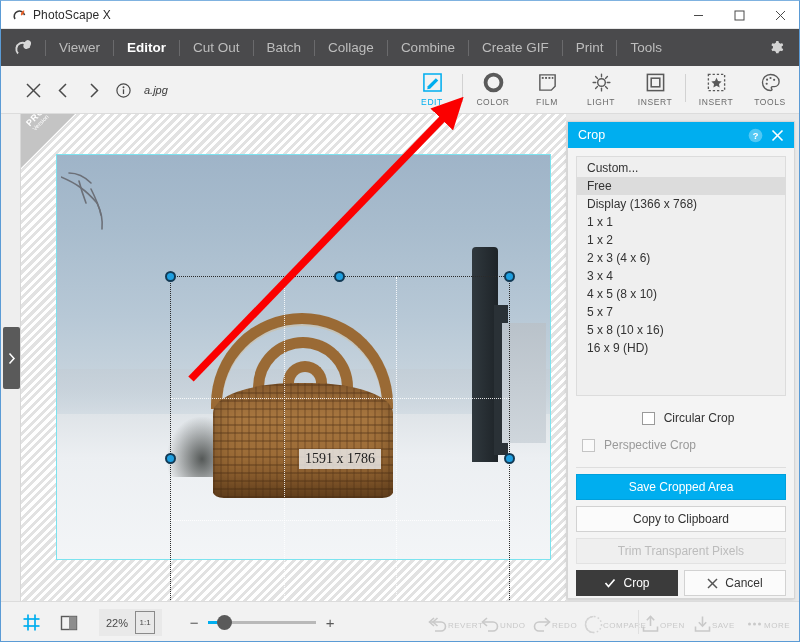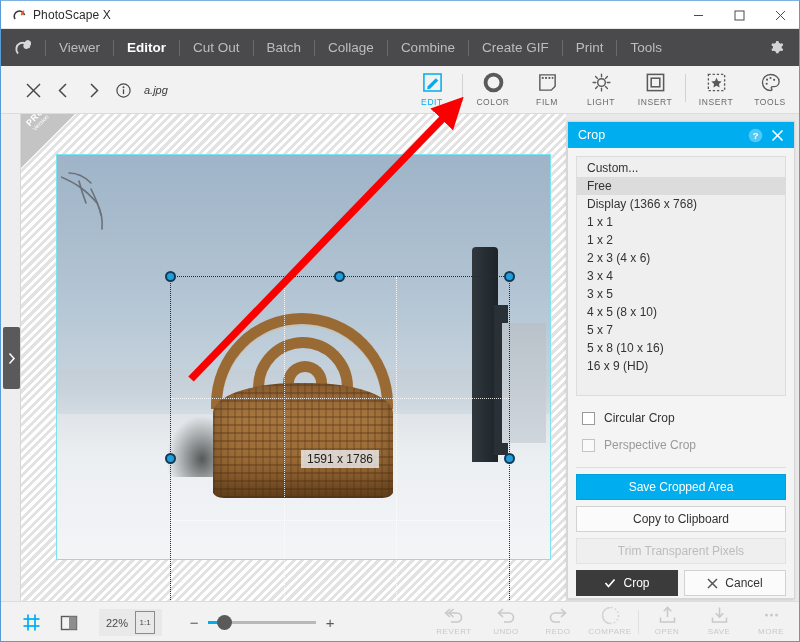--- a/index.html
+++ b/index.html
@@ -249,22 +249,22 @@
     background: #1f9fe0;
     border: 2px solid #123a55;
     border-radius: 50%;
   }
   .dim-label {
     position: absolute;
     left: 50%; top: 50%;
     transform: translate(-50%, -50%);
     background: rgba(236,236,236,.82);
     color: #222;
-    font-size: 12px;
-    font-family: Liberation Sans, sans-serif;
+    font-size: 14px;
+    font-family: Liberation Serif, serif;
     padding: 2px 6px;
     white-space: nowrap;
   }
   
   .pro-ribbon {
     position: absolute; left: 20px; top: 0;
     width: 54px; height: 54px; overflow: hidden;
     pointer-events: none;
   }
   .pro-ribbon .tri {
@@ -323,21 +323,21 @@
     padding: 0 0 0 10px;
     font-size: 12px; color: #333;
     white-space: nowrap;
   }
   .ratio-item.sel { background: #dcdcdc; }
   .chk-row {
     display: flex; align-items: center;
     height: 24px; margin: 3px 0 0 14px;
     font-size: 12px; color: #333;
   }
-  .chk-row.first { margin-top: 10px; }
+  .chk-row.first { margin-top: 10px; justify-content: center; }
   .chk {
     width: 13px; height: 13px;
     border: 1px solid #9a9a9a;
     background: #fff;
     margin-right: 9px;
   }
   .chk.dim { border-color: #c4c4c4; background: #fafafa; }
   .chk-row.dim { color: #9a9a9a; }
   .panel-sep {
     height: 1px; background: #dedede; margin: 10px 8px 0 8px;
@@ -397,21 +397,21 @@
     position: absolute; left: 9px; top: -6px;
     width: 15px; height: 15px; border-radius: 50%;
     background: #5a5a5a;
   }
   .bb-right {
     position: absolute; right: 4px; top: 0; height: 41px;
     display: flex; align-items: flex-start;
   }
   .bb-tool {
     width: 52px; height: 41px;
-    display: flex; flex-direction: column; align-items: center;
+    display: flex; flex-direction: row; align-items: center;
     padding-top: 3px;
     color: #c9c9c9;
   }
   .bb-tool .glyph { height: 20px; display:flex; align-items:center; }
   .bb-tool .lbl { font-size: 8px; letter-spacing: .5px; color: #c9c9c9; margin-top: 2px; }
   .bb-div { width:1px; height:24px; background:#e0e0e0; margin: 8px 2px 0 2px; }
 </style>
 </head>
 <body>
 
@@ -676,21 +676,20 @@
     </div>
 
     <div class="ratio-list">
       <div class="ratio-item">Custom...</div>
       <div class="ratio-item sel">Free</div>
       <div class="ratio-item">Display (1366 x 768)</div>
       <div class="ratio-item">1 x 1</div>
       <div class="ratio-item">1 x 2</div>
       <div class="ratio-item">2 x 3 (4 x 6)</div>
       <div class="ratio-item">3 x 4</div>
-      <div class="ratio-item">3 x 5</div>
       <div class="ratio-item">4 x 5 (8 x 10)</div>
       <div class="ratio-item">5 x 7</div>
       <div class="ratio-item">5 x 8 (10 x 16)</div>
       <div class="ratio-item">16 x 9 (HD)</div>
     </div>
 
     <div class="chk-row first">
       <div class="chk"></div>
       <span>Circular Crop</span>
     </div>

